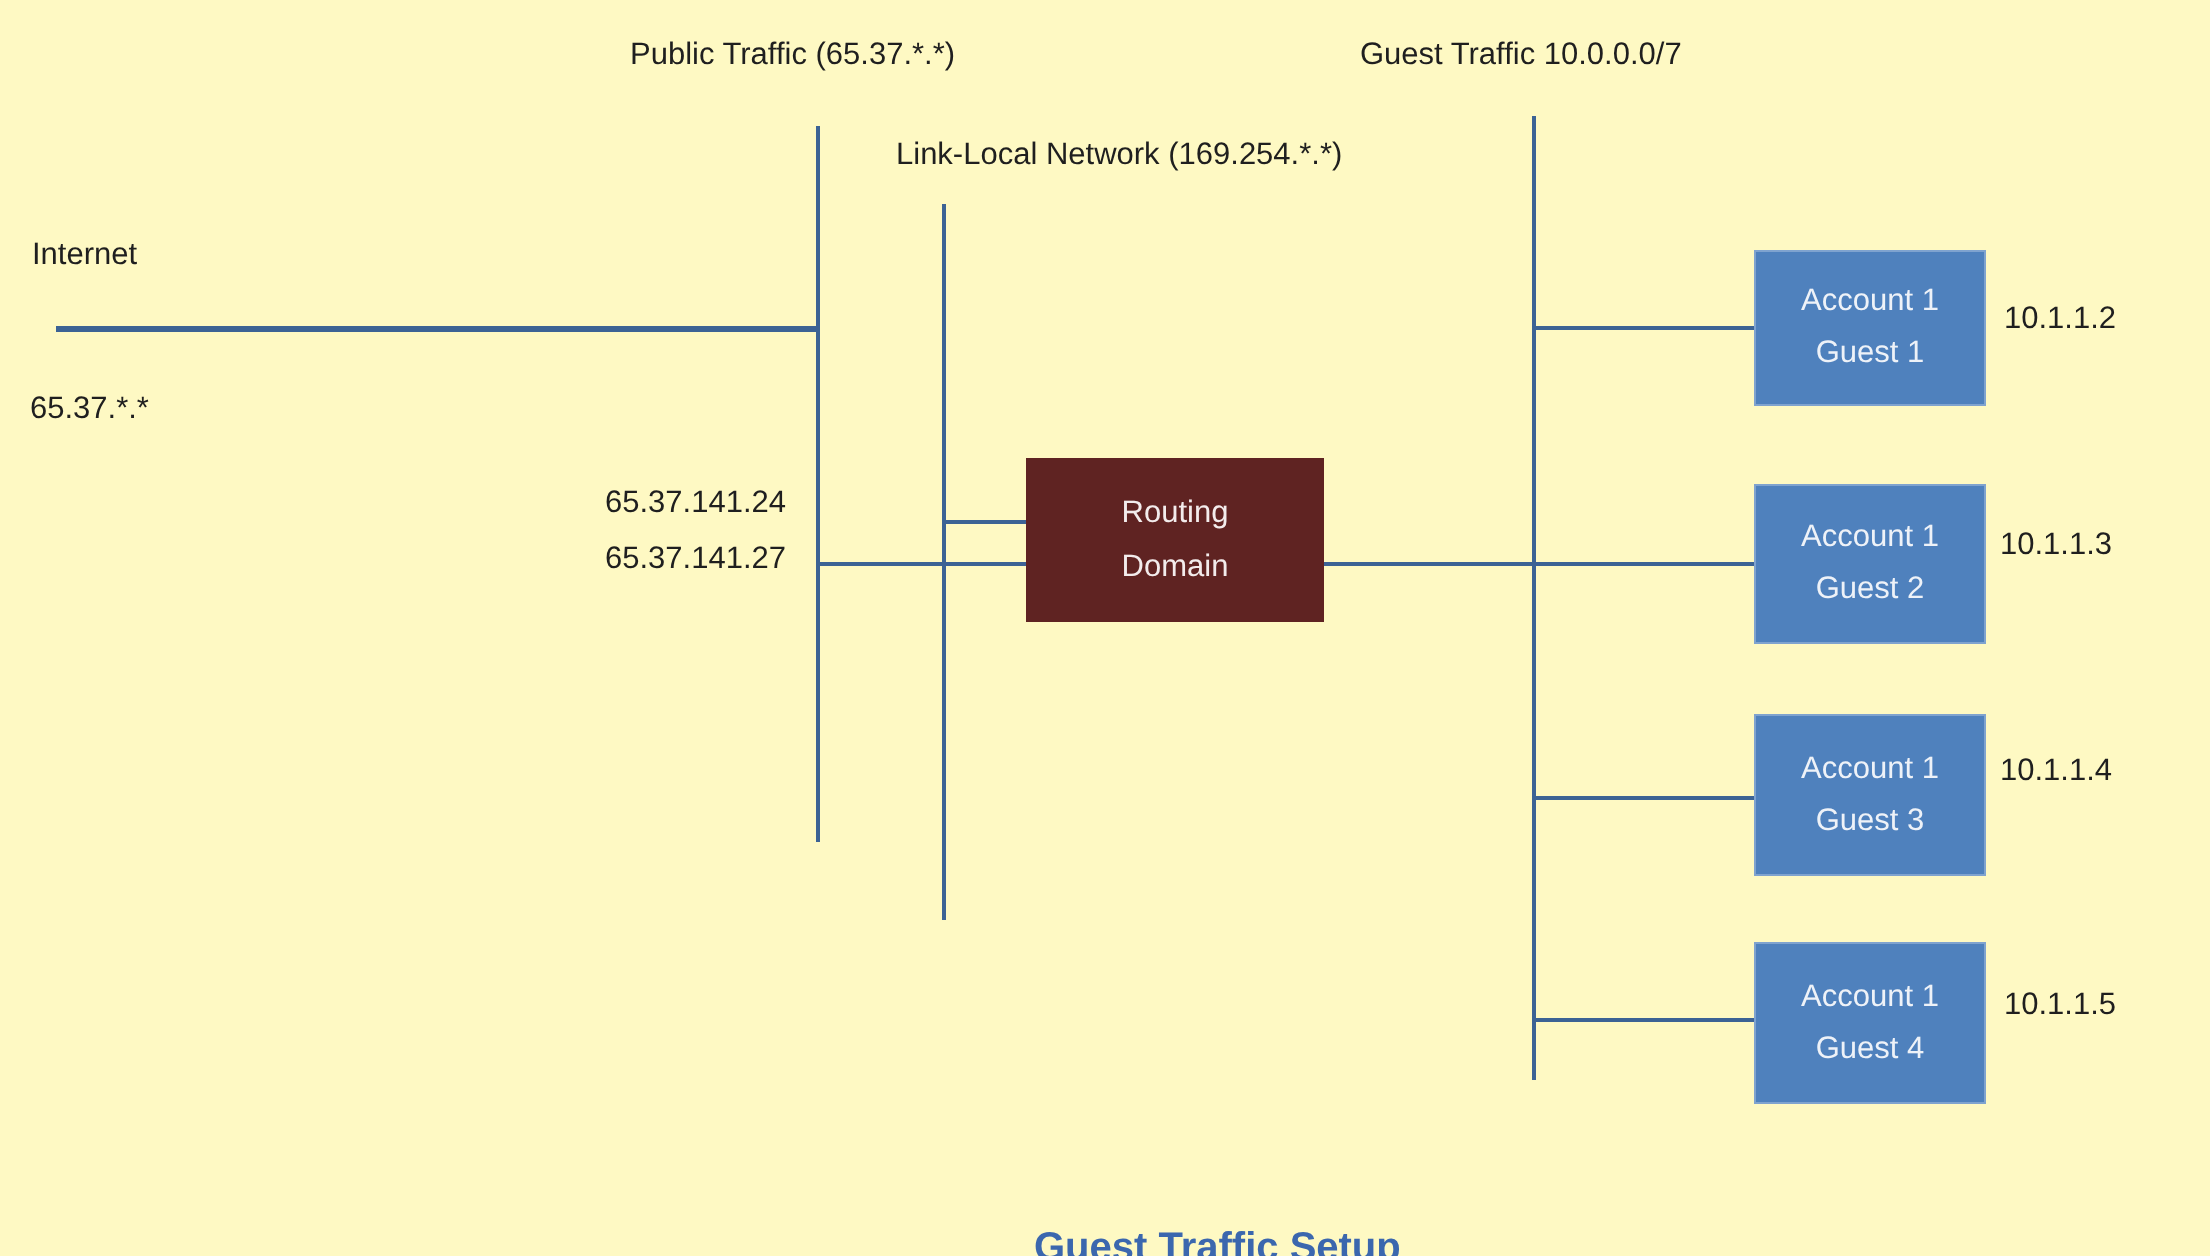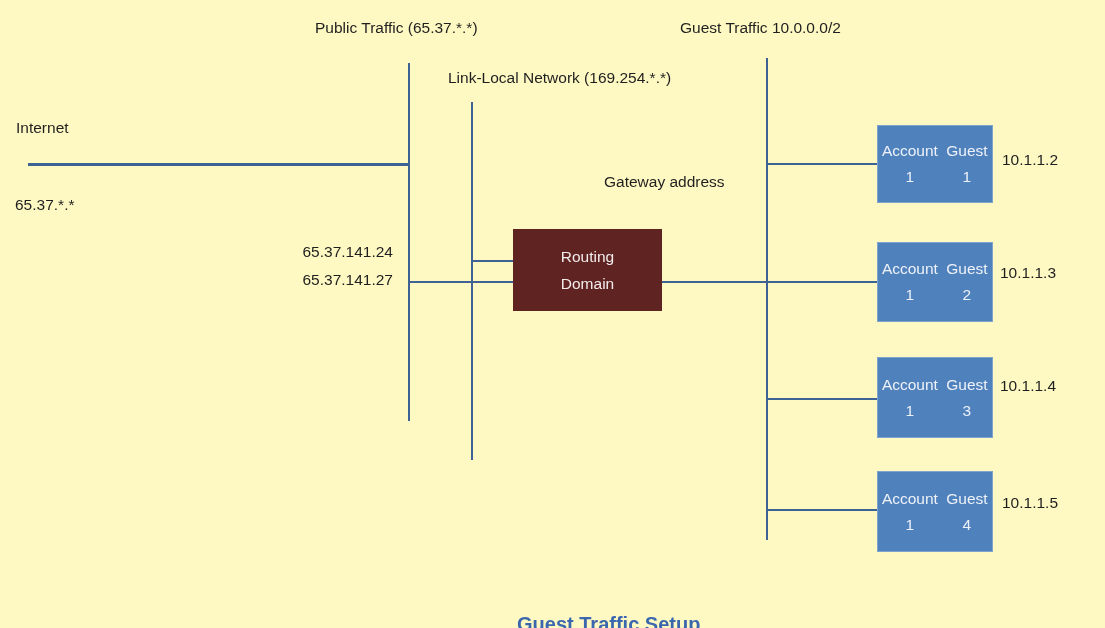--- a/index.html
+++ b/index.html
@@ -19,21 +19,21 @@
   .hline.thick { height: 3px; }
   .guest-box {
     position: absolute;
     left: 877px;
     width: 116px;
     background: var(--guest-box, #4f81bd);
     border: 1px solid var(--guest-box-border, #7fa3cf);
     box-sizing: border-box;
     color: var(--box-text, #eef2f8);
     display: flex;
-    flex-direction: row;
+    flex-direction: column;
     align-items: center;
     justify-content: center;
     text-align: center;
     line-height: 26px;
   }
   .routing-box {
     position: absolute;
     left: 513px;
     top: 229px;
     width: 149px;
@@ -60,30 +60,29 @@
   }
   .right-align { text-align: right; }
   .two-line { line-height: 28px; }
 </style>
 </head>
 <body>
 
 <div class="canvas">
 
   <div class="lbl" style="left:315px; top:19px;">Public Traffic (65.37.*.*)</div>
-  <div class="lbl" style="left:680px; top:19px;">Guest Traffic 10.0.0.0/2</div>
+  <div class="lbl" style="left:680px; top:19px;">Guest Traffic 10.0.0.0/7</div>
   <div class="lbl" style="left:448px; top:69px;">Link-Local Network (169.254.*.*)</div>
 
   <div class="lbl" style="left:16px; top:119px;">Internet</div>
   <div class="lbl" style="left:15px; top:196px;">65.37.*.*</div>
   <div class="lbl right-align" style="left:261px; top:243px; width:132px;">65.37.141.24</div>
   <div class="lbl right-align" style="left:261px; top:271px; width:132px;">65.37.141.27</div>
 
   <div class="lbl two-line" style="left:604px; top:168px;">
-    <div>Gateway address</div>
   </div>
 
   <div class="lbl two-line" style="left:552px; top:337px;">
   </div>
 
   <div class="hline thick" style="left:28px; top:163px; width:382px;"></div>
   <div class="vline" style="left:408px; top:63px; height:358px;"></div>
   <div class="vline" style="left:471px; top:102px; height:358px;"></div>
   <div class="vline" style="left:766px; top:58px; height:482px;"></div>
 

